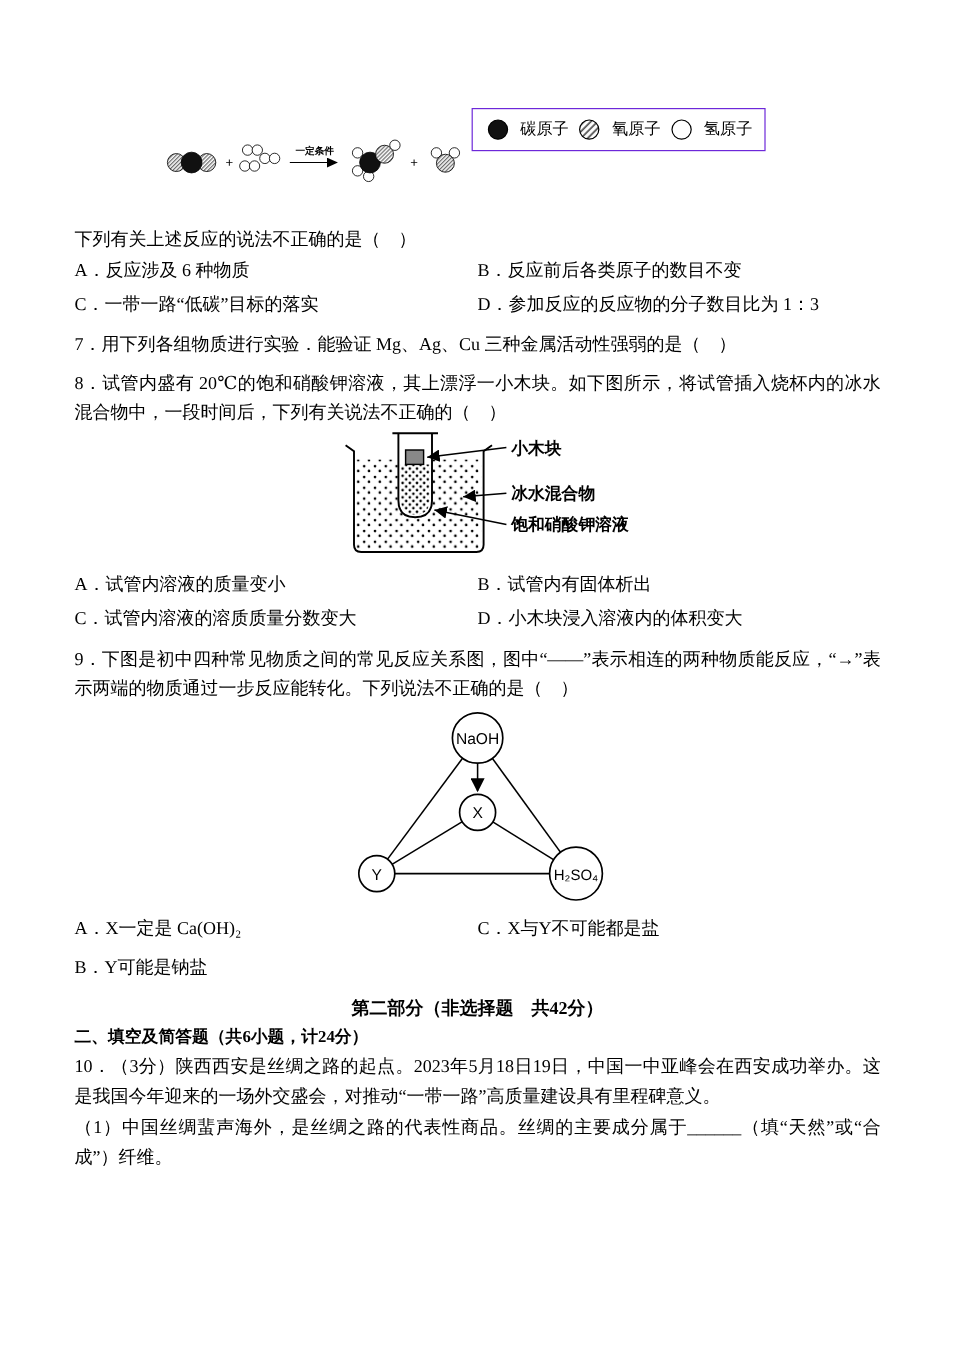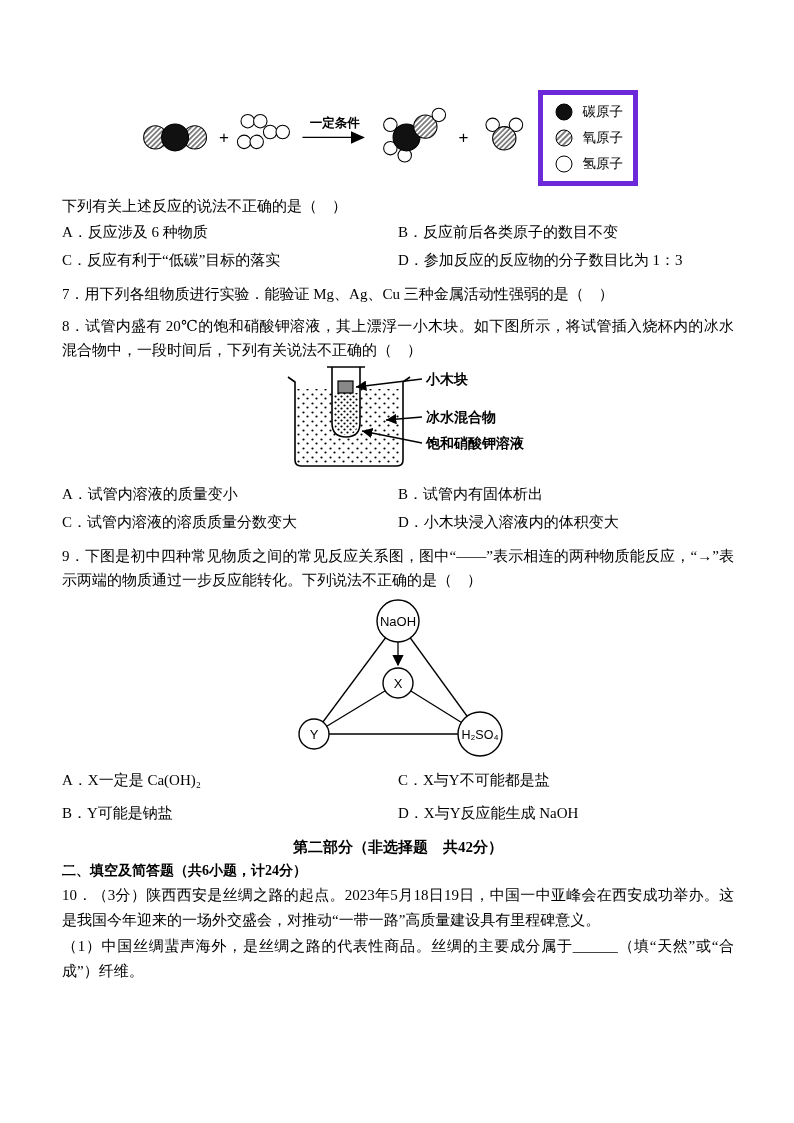--- a/index.html
+++ b/index.html
@@ -3,22 +3,22 @@
 <meta charset="utf-8">
 <style>
   * { margin:0; padding:0; box-sizing:border-box; }
   html,body { background:#fff; }
   body { width:794px; height:1123px; color:#000;
          font-family:"Liberation Serif","DejaVu Serif",serif; font-size:15px; }
   .page { width:794px; height:1123px; padding:84px 60px 0 62px; overflow:hidden; background:#fff; }
 
   .reaction-row { display:flex; justify-content:space-between; align-items:flex-start;
                   padding-left:70px; padding-right:96px; }
-  .legend { border:5px solid #6d28d9; padding:8px 10px 8px 12px; display:flex;
-            flex-direction:column; gap:8px; margin-top:6px; }
+  .legend { border:1px solid #6d28d9; padding:8px 10px 8px 12px; display:flex;
+            flex-direction:row; gap:8px; margin-top:6px; }
   .legend-item { display:flex; align-items:center; gap:10px; font-size:13.5px; white-space:nowrap; }
 
   .stem { line-height:1.6; text-align:justify; margin-top:8px; }
   .options { display:grid; grid-template-columns:1fr 1fr; line-height:1.6; }
   .opt { padding:2px 0; }
 
   .fig-beaker { margin:3px 0 3px 212px; }
   .fig-relation { display:block; margin:5px auto 3px; }
 
   .section-title { text-align:center; font-weight:bold; font-size:15px; margin-top:6px; line-height:1.6; }
@@ -111,21 +111,21 @@
         </svg>
         <span>氢原子</span>
       </div>
     </div>
   </div>
 
   <p class="stem">下列有关上述反应的说法不正确的是（　）</p>
   <div class="options">
     <div class="opt">A．反应涉及 6 种物质</div>
     <div class="opt">B．反应前后各类原子的数目不变</div>
-    <div class="opt">C．反应有利于“低碳”目标的落实</div>
+    <div class="opt">C．一带一路“低碳”目标的落实</div>
     <div class="opt">D．参加反应的反应物的分子数目比为 1：3</div>
   </div>
 
   <p class="stem">7．用下列各组物质进行实验．能验证 Mg、Ag、Cu 三种金属活动性强弱的是（　）</p>
 
   <p class="stem">8．试管内盛有 20℃的饱和硝酸钾溶液，其上漂浮一小木块。如下图所示，将试管插入烧杯内的冰水混合物中，一段时间后，下列有关说法不正确的（　）</p>
 
   <div class="fig-beaker">
     <svg width="310" height="112" viewBox="0 0 310 112">
       <defs>
@@ -193,21 +193,20 @@
     <text x="118" y="29" font-size="13" text-anchor="middle">NaOH</text>
     <text x="118" y="91" font-size="13" text-anchor="middle">X</text>
     <text x="34" y="142" font-size="13" text-anchor="middle">Y</text>
     <text x="200" y="142" font-size="12.5" text-anchor="middle">H₂SO₄</text>
   </svg>
 
   <div class="options" style="line-height:1.9;">
     <div class="opt">A．X一定是 Ca(OH)₂</div>
     <div class="opt">C．X与Y不可能都是盐</div>
     <div class="opt">B．Y可能是钠盐</div>
-    <div class="opt">D．X与Y反应能生成 NaOH</div>
   </div>
 
   <div class="section-title">第二部分（非选择题　共42分）</div>
   <div class="sub-title">二、填空及简答题（共6小题，计24分）</div>
 
   <p class="para">10．（3分）陕西西安是丝绸之路的起点。2023年5月18日19日，中国一中亚峰会在西安成功举办。这是我国今年迎来的一场外交盛会，对推动“一带一路”高质量建设具有里程碑意义。</p>
   <p class="para">（1）中国丝绸蜚声海外，是丝绸之路的代表性商品。丝绸的主要成分属于______（填“天然”或“合成”）纤维。</p>
 
 </div>
 

